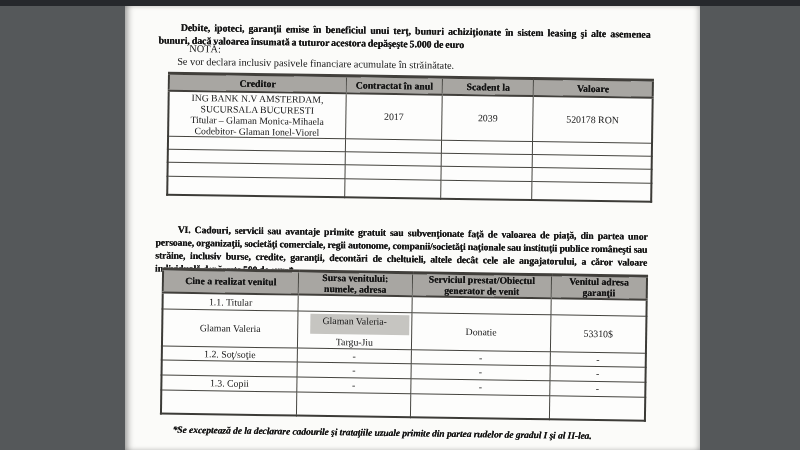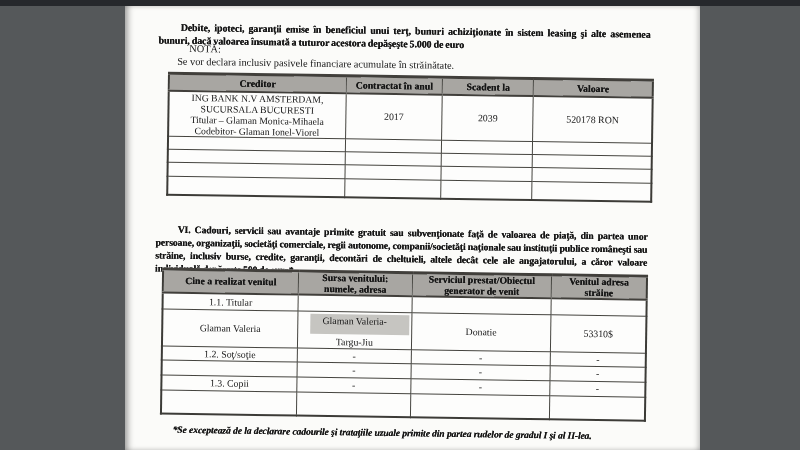--- a/index.html
+++ b/index.html
@@ -170,21 +170,21 @@
           <th>
             <div>Sursa venitului:</div>
             <div>numele, adresa</div>
           </th>
           <th>
             <div>Serviciul prestat/Obiectul</div>
             <div>generator de venit</div>
           </th>
           <th>
             <div>Venitul adresa</div>
-            <div>străine</div>
+            <div>garanţii</div>
           </th>
         </tr>
         <tr class="g1">
           <td>1.1. Titular</td>
           <td></td>
           <td></td>
           <td></td>
         </tr>
         <tr class="g2">
           <td>Glaman Valeria</td>

